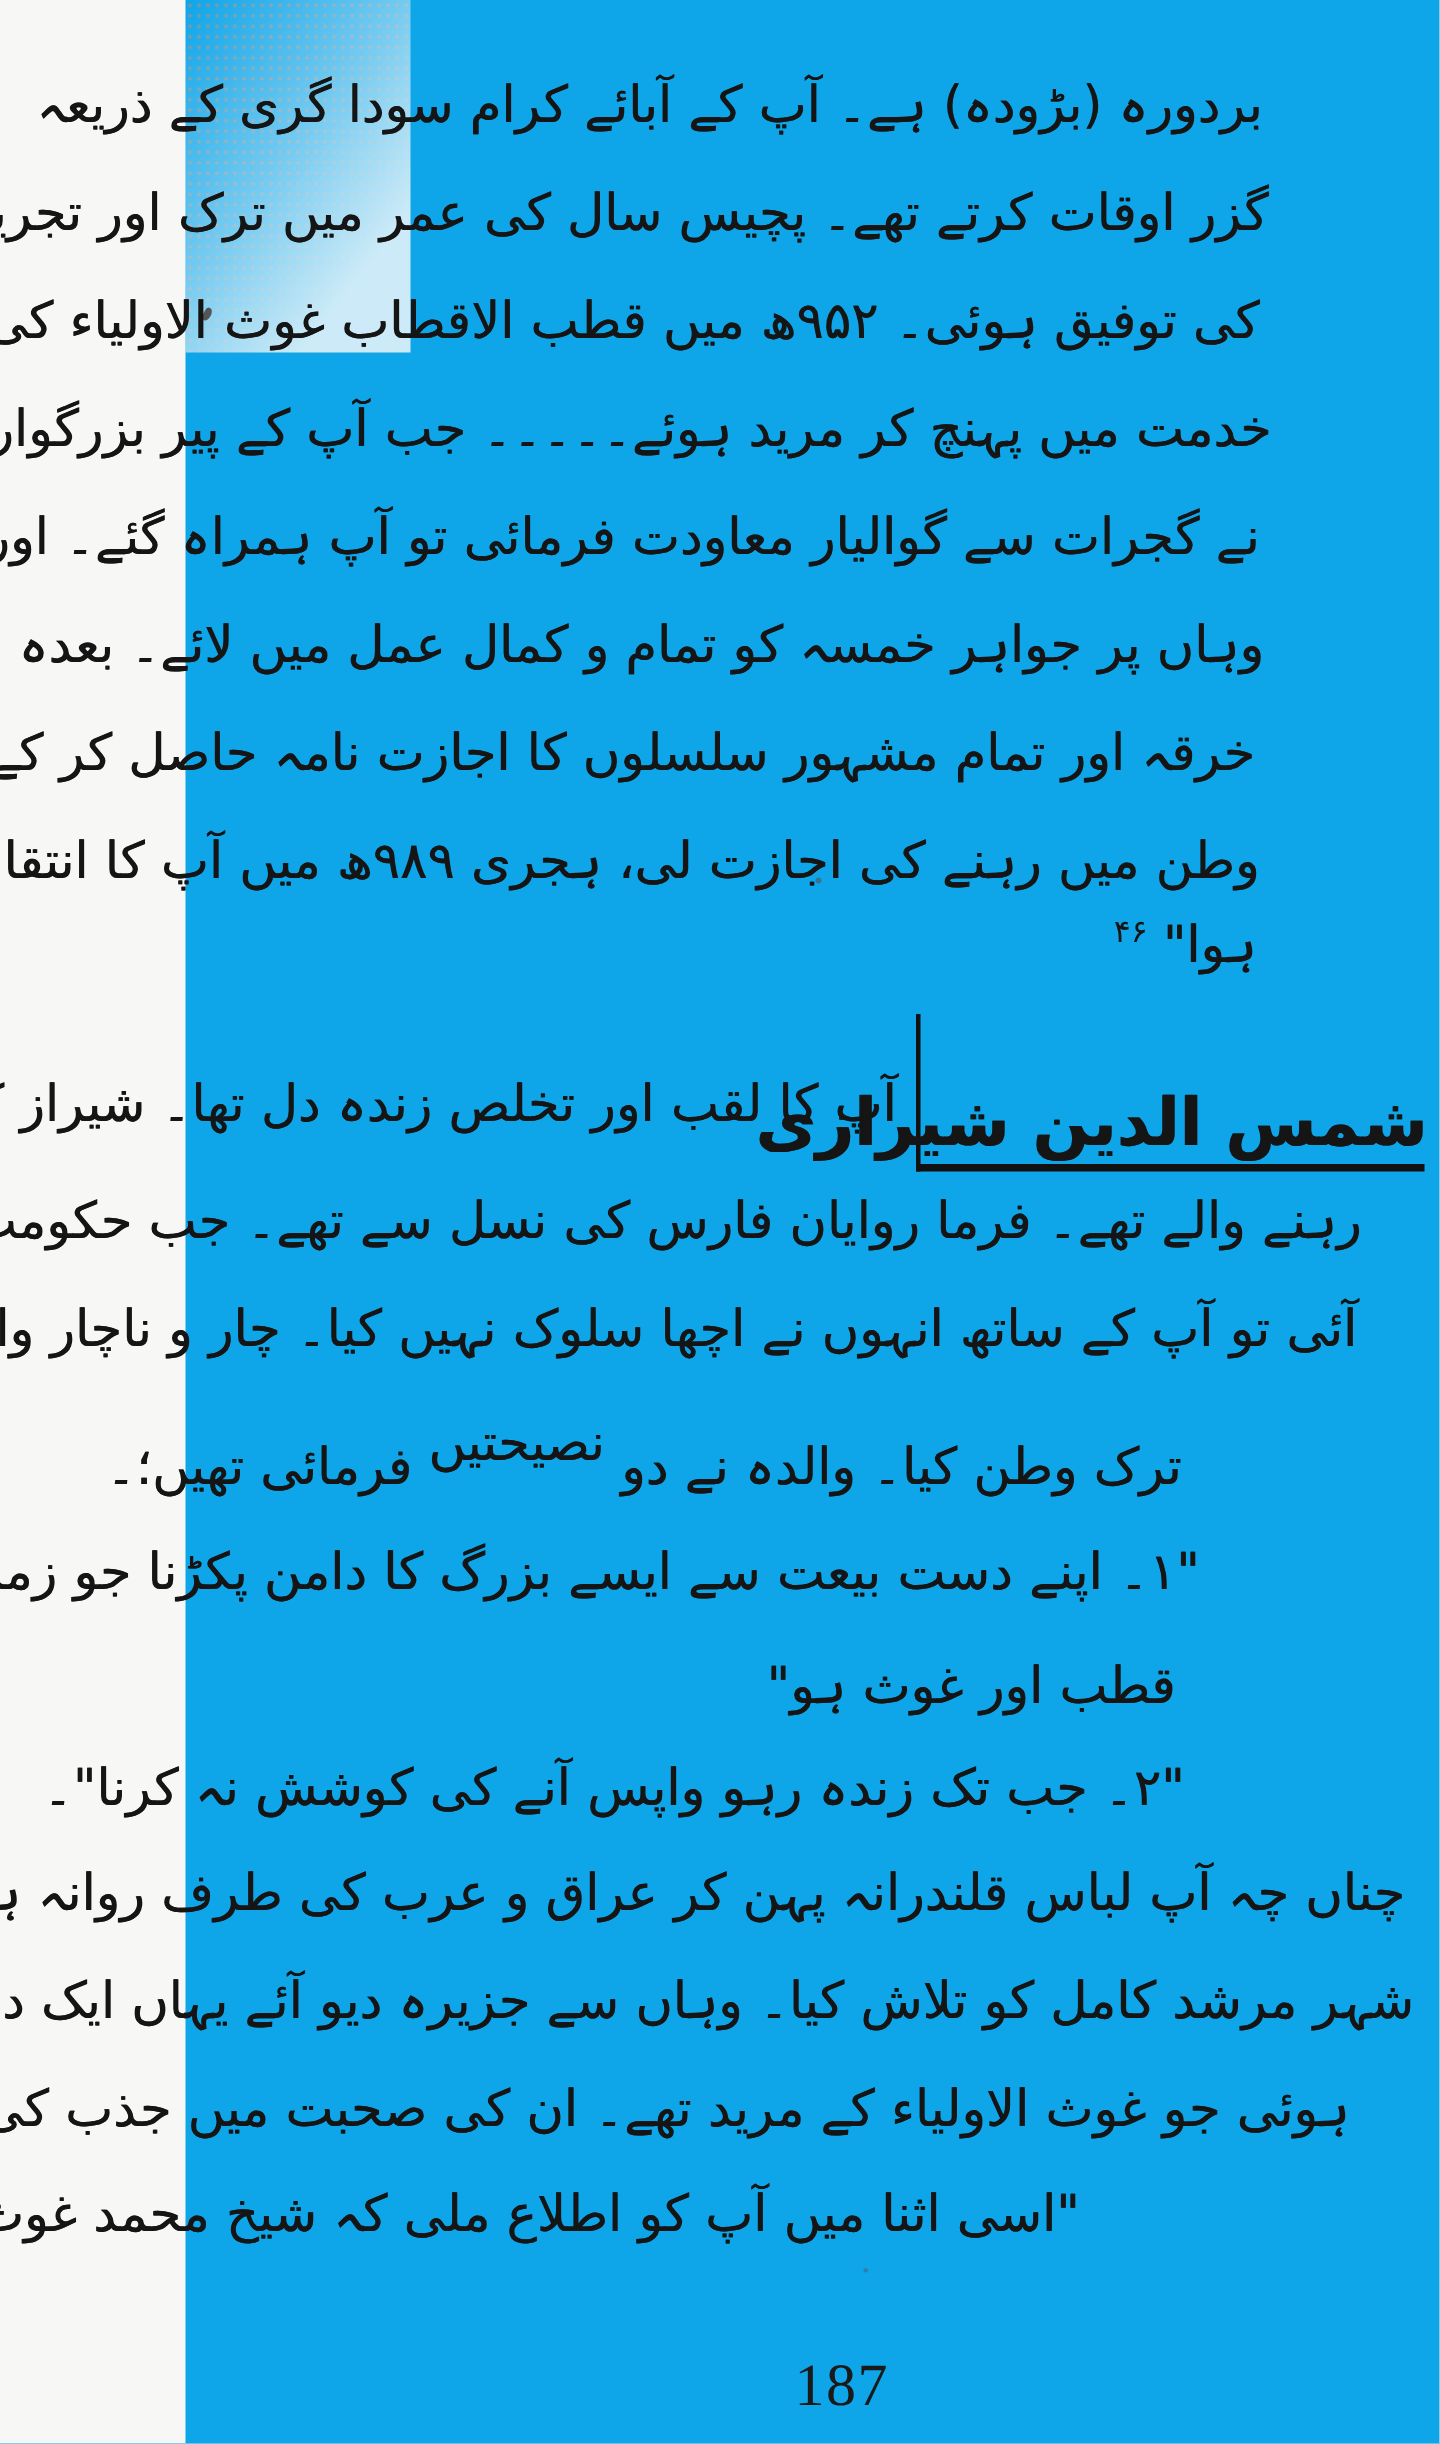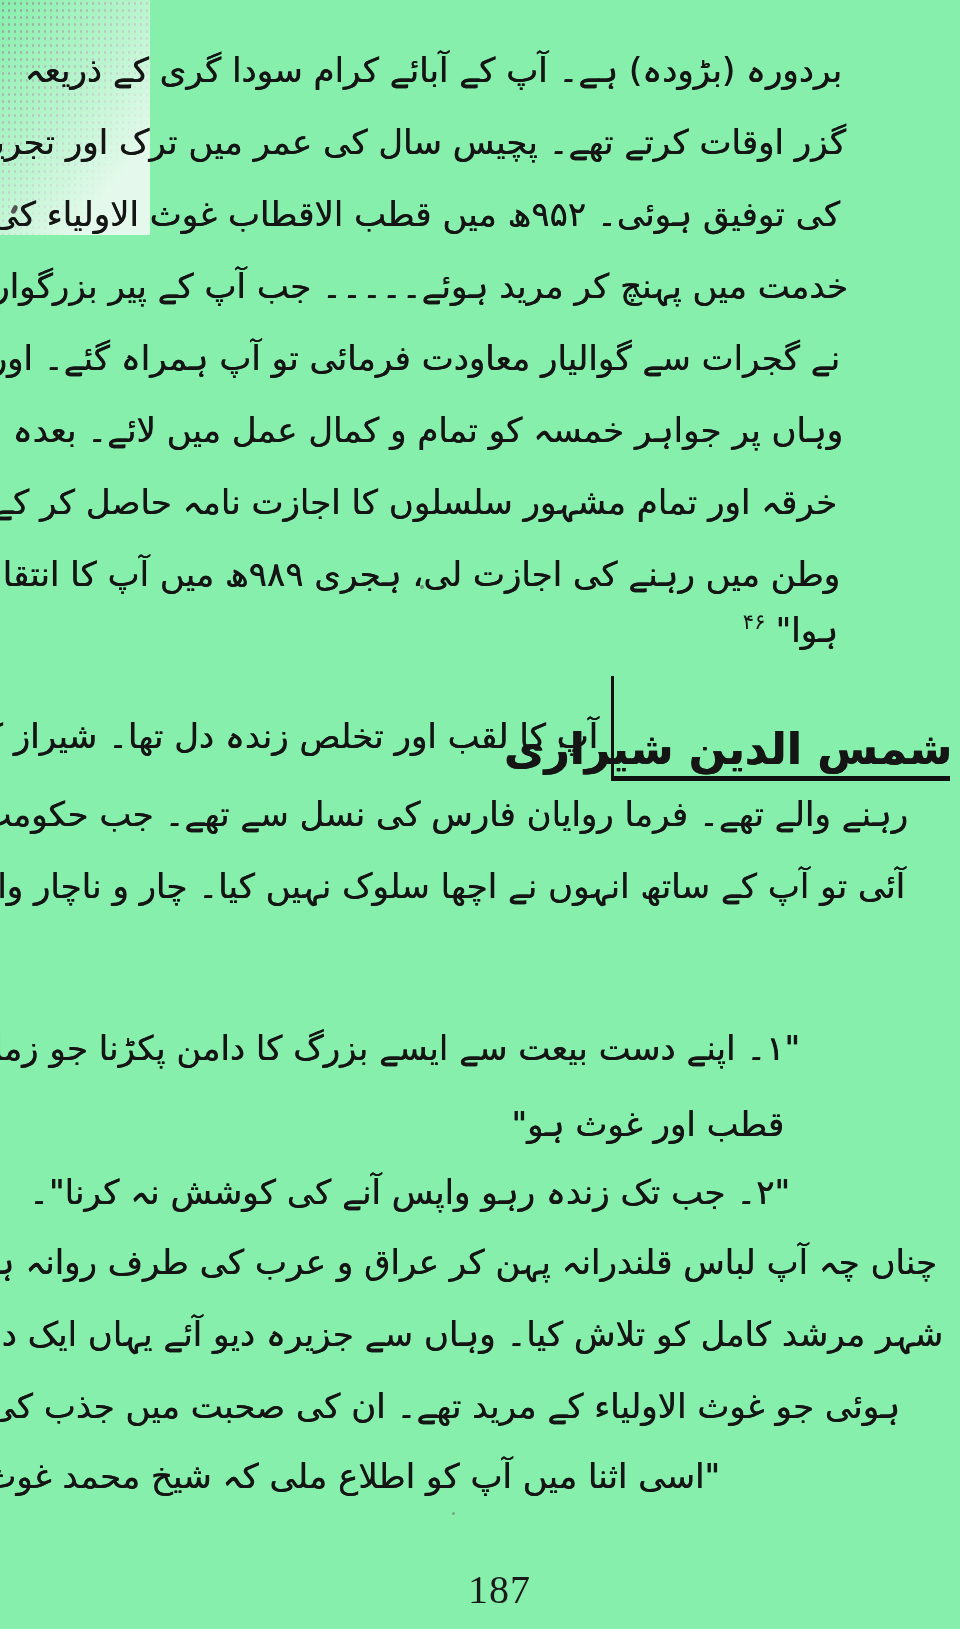--- a/index.html
+++ b/index.html
@@ -4,22 +4,22 @@
 <style>
   html,body{margin:0;padding:0;}
   body{
     width:960px;height:1629px;
     background:#f7f7f5;
     font-family:"DejaVu Sans",sans-serif;
     overflow:hidden;
   }
   .page{
     position:relative;
-    width:960px;height:1629px;
-    background:#86efac;
+    width:836px;height:1629px;
+    background:#0ea5e9;
     color:#151515;
     direction:rtl;
   }
   .ln{
     position:absolute;
     white-space:nowrap;
     font-size:34px;
     line-height:1.35;
     color:#151515;
     text-shadow:0.4px 0 0 #151515;
@@ -135,20 +135,23 @@
   </div>
 
   <div class="heading-box">
     <span class="heading-text">شیخ شمس الدین شیرازی</span>
   </div>
   <div class="ln intro">آپ کا لقب اور تخلص زندہ دل تھا۔ شیراز کے</div>
 
   <div class="ln s1">رہنے والے تھے۔ فرما روایان فارس کی نسل سے تھے۔ جب حکومت بنی اعمام کے ہاتھ</div>
   <div class="ln s2">آئی تو آپ کے ساتھ انہوں نے اچھا سلوک نہیں کیا۔ چار و ناچار والدہ کے مشورے سے</div>
 
+  <div class="ln advintro">
+    <span>ترک وطن کیا۔ والدہ نے دو </span><span class="raised">نصیحتیں</span><span> فرمائی تھیں؛۔</span>
+  </div>
 
   <div class="ln adv1a">"۱۔ اپنے دست بیعت سے ایسے بزرگ کا دامن پکڑنا جو زمانہ کا</div>
   <div class="ln adv1b">قطب اور غوث ہو"</div>
   <div class="ln adv2">"۲۔ جب تک زندہ رہو واپس آنے کی کوشش نہ کرنا"۔</div>
 
   <div class="ln j1">چناں چہ آپ لباس قلندرانہ پہن کر عراق و عرب کی طرف روانہ ہو گئے۔ شہر</div>
   <div class="ln j2">شہر مرشد کامل کو تلاش کیا۔ وہاں سے جزیرہ دیو آئے یہاں ایک درویش سے ملاقات</div>
   <div class="ln j3">ہوئی جو غوث الاولیاء کے مرید تھے۔ ان کی صحبت میں جذب کی کیفیت پیدا ہوئی۔</div>
 
   <div class="ln closing">"اسی اثنا میں آپ کو اطلاع ملی کہ شیخ محمد غوث۔۔۔۔ گوالیار سے</div>

